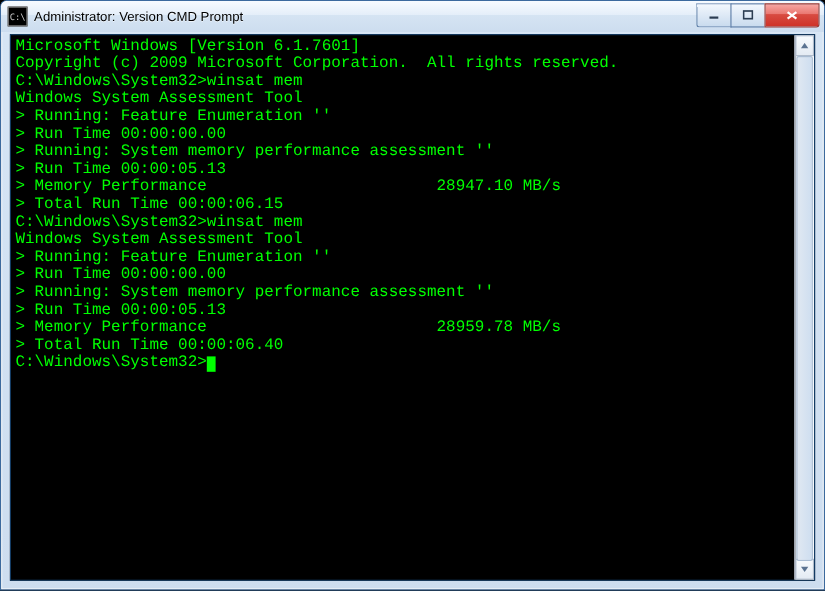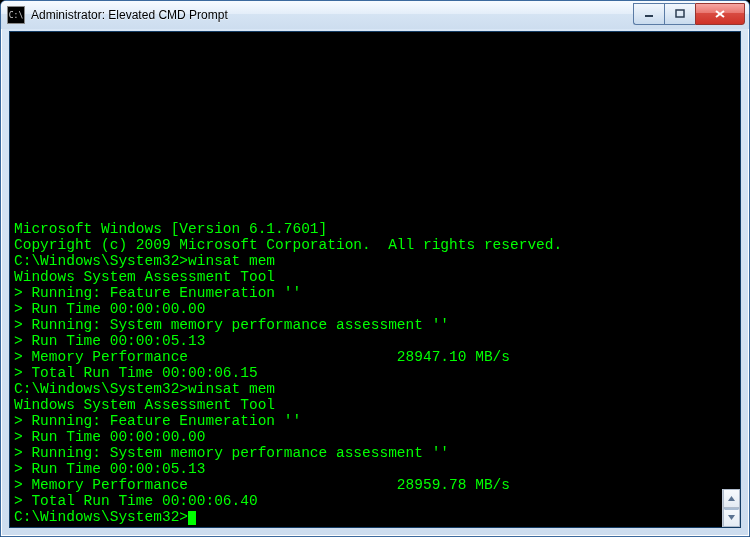--- a/index.html
+++ b/index.html
@@ -82,21 +82,20 @@
   .win-btn svg { display:block; }
   .client-area {
     position: absolute;
     top: 30px;
     left: 8px;
     right: 8px;
     bottom: 8px;
     background: #000;
     border: 1px solid #133b63;
     display: flex;
-    align-items: flex-end;
   }
   .terminal {
     flex: 1;
     padding: 2px 4px;
     font-family: "Consolas", "Courier New", monospace;
     font-size: 14.5px;
     line-height: 16px;
     color: #00ff00;
     white-space: pre;
     overflow: hidden;
@@ -142,21 +141,21 @@
   @keyframes blink { 50% { opacity: 0; } }
 </style>
 </head>
 <body>
 
 <div class="window">
   <div class="titlebar">
     <div class="app-icon">
       <span>C:\</span>
     </div>
-    <div class="title-text">Administrator: Elevated CMD Prompt</div>
+    <div class="title-text">Administrator: Version CMD Prompt</div>
     <div class="win-buttons">
       <div class="win-btn win-btn-min">
         <svg width="10" height="10">
             <rect x="1" y="6" width="8" height="2" fill="#2b3d52"></rect>
           </svg>
       </div>
       <div class="win-btn win-btn-max">
         <svg width="10" height="10">
             <rect x="1" y="1" width="8" height="7" fill="none" stroke="#2b3d52" stroke-width="1.5"></rect>
           </svg>

